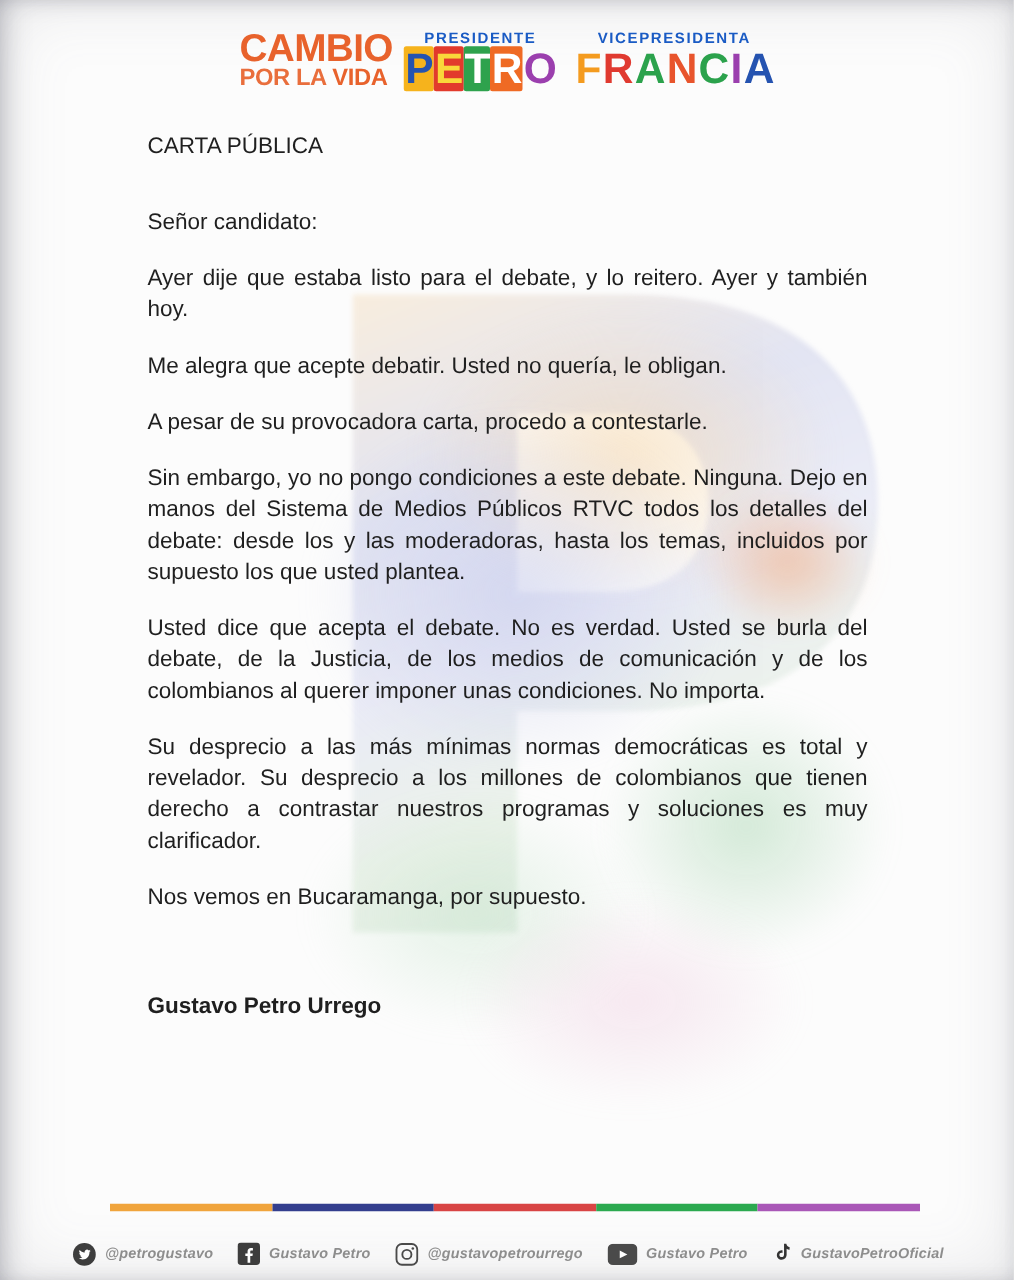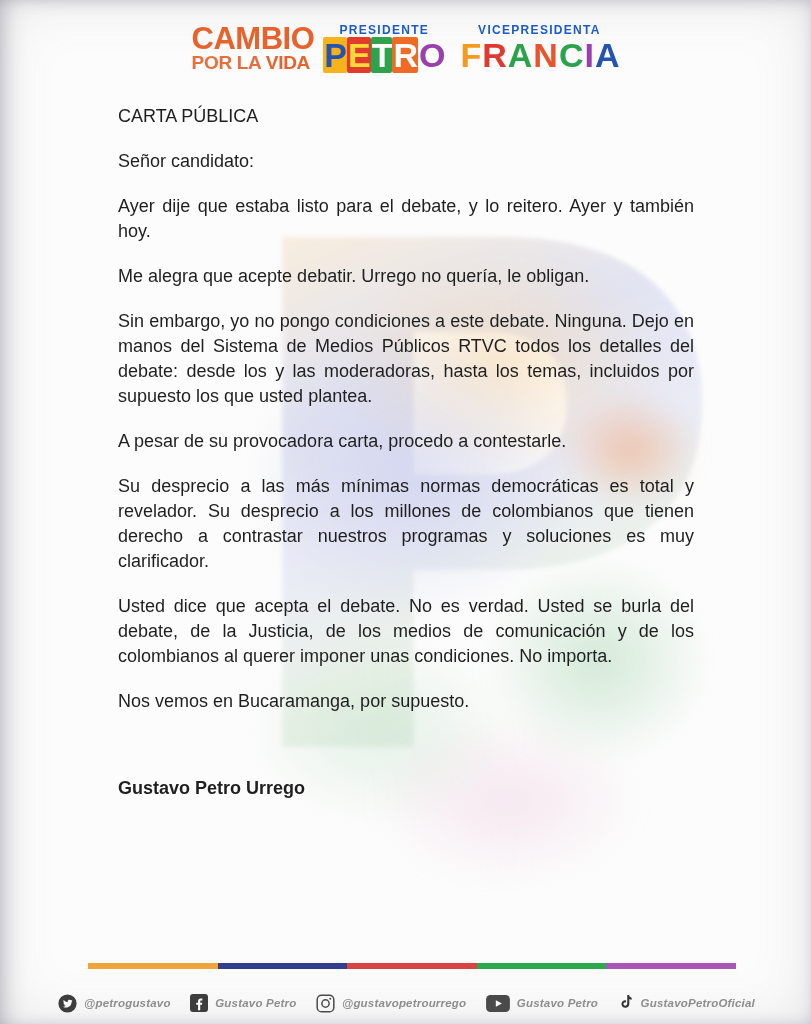--- a/index.html
+++ b/index.html
@@ -44,21 +44,21 @@
   .slogan .small .light{font-weight:bold;opacity:.92;}
   .names{display:flex;gap:14px;align-items:flex-start;}
   .name-col{display:flex;flex-direction:column;align-items:center;}
   .role{font-size:12px;font-weight:bold;color:#1a5bc4;letter-spacing:1.3px;line-height:14px;}
   .bigname{font-size:34px;font-weight:bold;letter-spacing:-1px;line-height:36px;display:flex;}
   .bigname .letter{display:inline-block;padding:0 1px;border-radius:2px;}
 
   
   .body-col{position:absolute;left:118px;top:104px;width:576px;z-index:1;}
   .ltitle,.ldate{font-size:18px;font-weight:normal;line-height:25px;}
-  .salutation{font-size:18px;line-height:25px;margin-top:20px;}
+  .salutation{font-size:18px;line-height:25px;margin-top:36px;}
   .body-col p{
     font-size:18px;line-height:25px;margin:20px 0 0 0;
     text-align:justify;text-align-last:left;
   }
   .signature{font-size:18px;font-weight:bold;line-height:25px;margin-top:62px;}
 
   
   .color-bar{position:absolute;left:88px;top:963px;width:648px;height:6px;display:flex;z-index:2;}
   .color-bar .seg{flex:1;height:100%;}
   .social-row{
@@ -115,25 +115,25 @@
           </div>
       </div>
     </div>
   </div>
 
   <div class="body-col">
     <div class="ltitle">CARTA PÚBLICA</div>
     <div class="salutation">Señor candidato:</div>
     <div id="paragraphs">
         <p>Ayer dije que estaba listo para el debate, y lo reitero. Ayer y también hoy.</p>
-        <p>Me alegra que acepte debatir. Urrego no quería, le obligan.</p>
+        <p>Me alegra que acepte debatir. Usted no quería, le obligan.</p>
+        <p>A pesar de su provocadora carta, procedo a contestarle.</p>
         <p>Sin embargo, yo no pongo condiciones a este debate. Ninguna. Dejo en manos del Sistema de Medios Públicos RTVC todos los detalles del debate: desde los y las moderadoras, hasta los temas, incluidos por supuesto los que usted plantea.</p>
-        <p>A pesar de su provocadora carta, procedo a contestarle.</p>
+        <p>Usted dice que acepta el debate. No es verdad. Usted se burla del debate, de la Justicia, de los medios de comunicación y de los colombianos al querer imponer unas condiciones. No importa.</p>
         <p>Su desprecio a las más mínimas normas democráticas es total y revelador. Su desprecio a los millones de colombianos que tienen derecho a contrastar nuestros programas y soluciones es muy clarificador.</p>
-        <p>Usted dice que acepta el debate. No es verdad. Usted se burla del debate, de la Justicia, de los medios de comunicación y de los colombianos al querer imponer unas condiciones. No importa.</p>
         <p>Nos vemos en Bucaramanga, por supuesto.</p>
       </div>
     <div class="signature">Gustavo Petro Urrego</div>
   </div>
 
   <div class="color-bar" id="color-bar">
       <div class="seg" style="background: rgb(240, 164, 60);"></div>
       <div class="seg" style="background: rgb(51, 62, 142);"></div>
       <div class="seg" style="background: rgb(216, 68, 68);"></div>
       <div class="seg" style="background: rgb(43, 169, 79);"></div>

